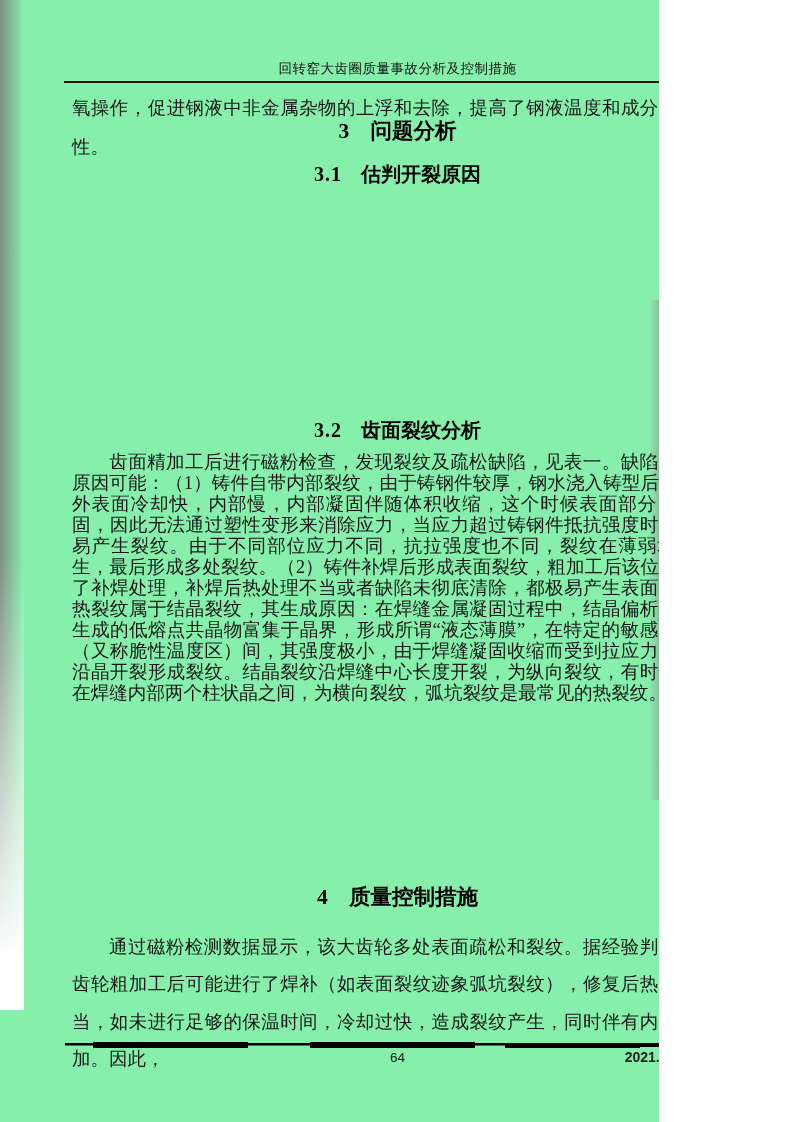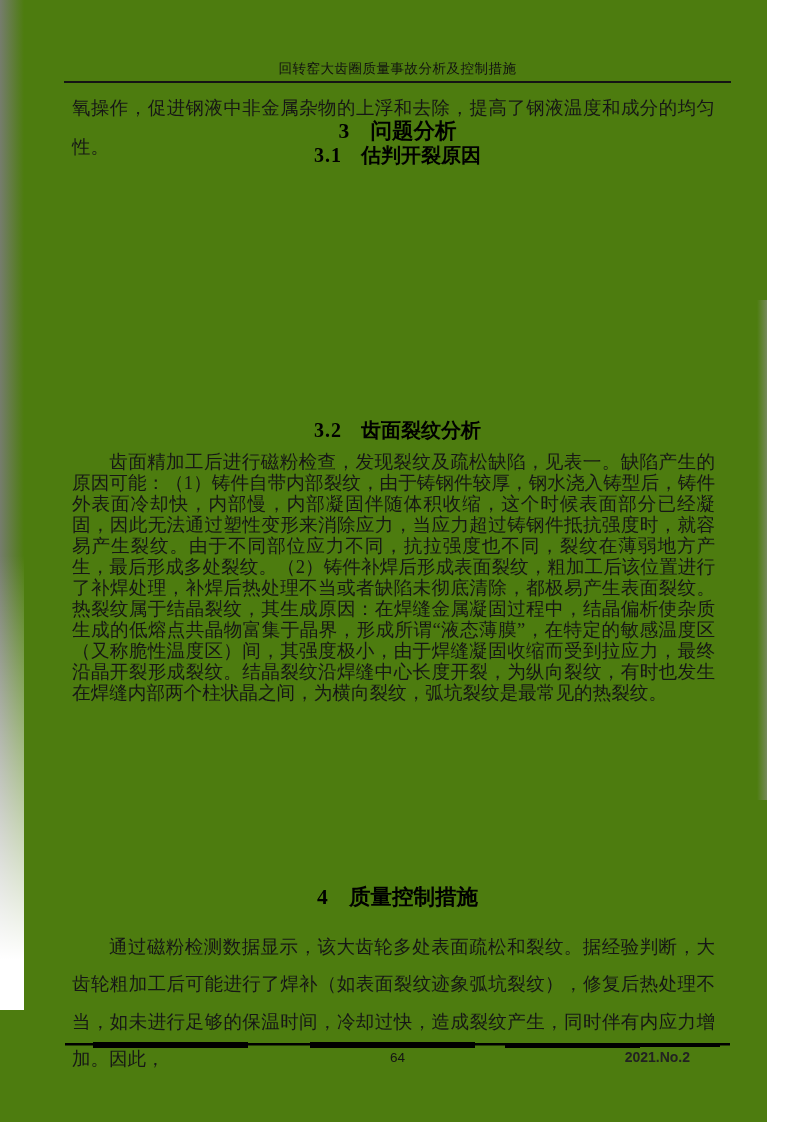--- a/index.html
+++ b/index.html
@@ -1,19 +1,19 @@
 <!DOCTYPE html>
 <html><head>
 <meta charset="utf-8">
 <style>
   html,body{margin:0;padding:0;background:#ffffff;}
   .page{
     position:relative;
-    width:767px;height:1122px;
-    background:#4d7c0f;
+    width:659px;height:1122px;
+    background:#86efac;
     overflow:hidden;
     font-family:"Liberation Serif","DejaVu Serif",serif;
     color:#1a1a1a;
   }
   
   .scan-edge-left{
     position:absolute;left:0;top:0;width:24px;height:1010px;
     background:linear-gradient(to right,rgba(125,125,125,.85),rgba(125,125,125,0));
     pointer-events:none;
   }
@@ -54,21 +54,21 @@
     font-family:"Liberation Sans","DejaVu Sans",sans-serif;
     font-weight:bold;color:#000;line-height:30px;text-align:center;
   }
   .h1{font-size:21.5px;}
   .h2{font-size:20px;}
   .heading .num{
     font-family:"Liberation Serif","DejaVu Serif",serif;
     font-weight:bold;margin-right:.95em;letter-spacing:1px;
   }
   #h3-main{top:116px;}
-  #h31{top:140px;}
+  #h31{top:159px;}
   #h32{top:415px;}
   #h4-main{top:882px;}
 
   .footer-rule{
     position:absolute;top:1042px;left:1px;right:1px;height:7px;
     background-image:
       linear-gradient(#000,#000),
       linear-gradient(#000,#000),
       linear-gradient(#000,#000),
       linear-gradient(#000,#000),

